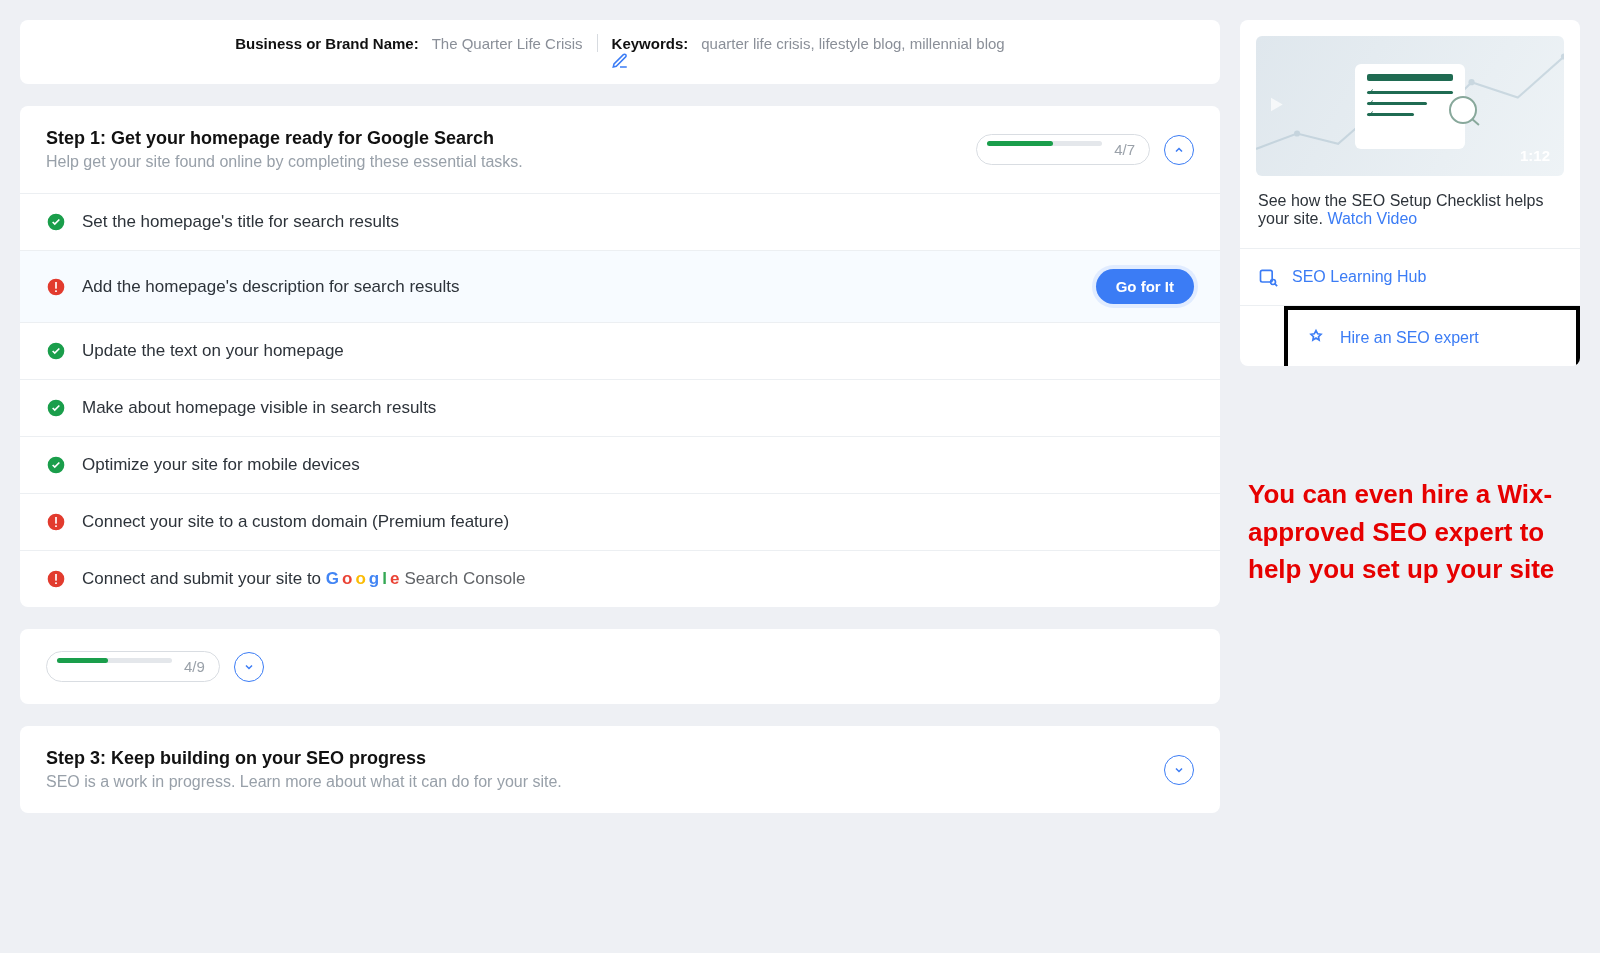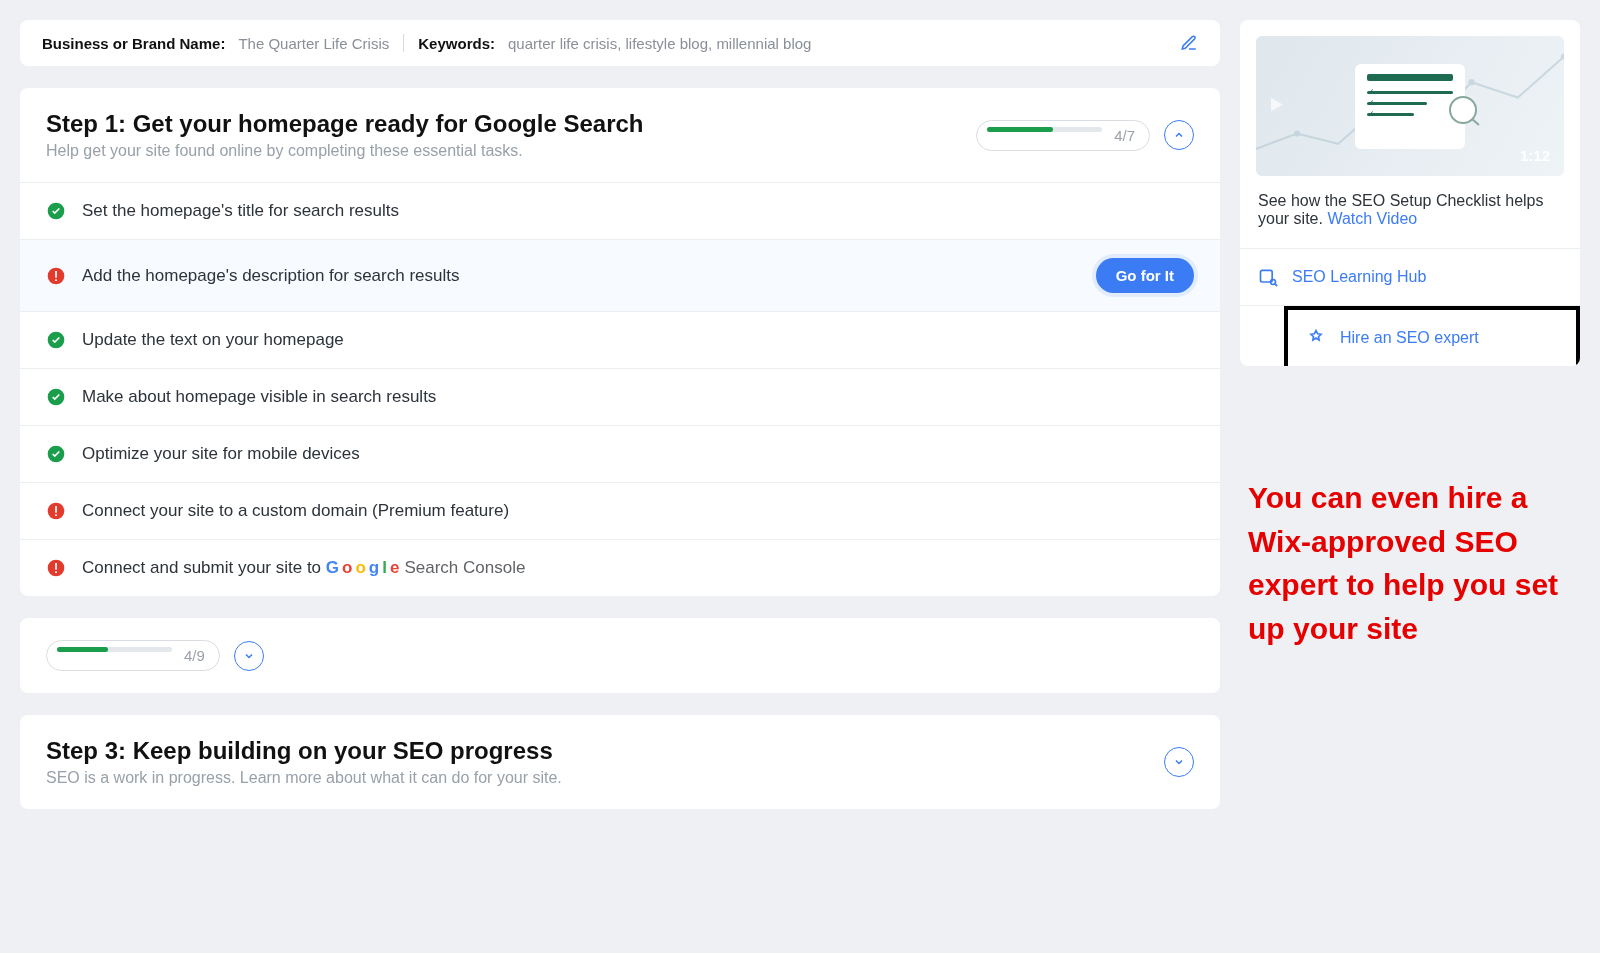--- a/index.html
+++ b/index.html
@@ -19,40 +19,41 @@
   .sidebar { width: 340px; }
 
   
   .header-card {
     background: #fff;
     border-radius: 8px;
     padding: 14px 22px;
     display: flex;
     align-items: center;
     justify-content: space-between;
+    flex-direction: column;
   }
   .header-left { display: flex; align-items: center; font-size: 15px; }
   .hdr-label { font-weight: 700; color: #111; }
   .hdr-value { color: #8a8f98; margin-left: 13px; }
   .hdr-sep { width:1px; height:18px; background:#d7dbe0; margin:0 14px; }
   .edit-icon { color:#3b7cf5; cursor:pointer; display:inline-flex; }
 
   
   .card {
     background:#fff;
     border-radius:8px;
     overflow:hidden;
   }
   .card-header {
     padding: 22px 26px;
     display:flex;
     align-items:center;
     justify-content:space-between;
   }
-  .card-title { font-size:24px; font-weight:800; color:#111; margin-bottom:4px; }
+  .card-title { font-size:18px; font-weight:800; color:#111; margin-bottom:4px; }
   .card-sub   { font-size:16px; color:#98a0a9; }
   .card-right { display:flex; align-items:center; gap:14px; }
 
   .progress-pill {
     border:1px solid #d9dde2;
     border-radius: 999px;
     padding: 6px 14px 6px 10px;
     display:flex;
     gap:12px;
   }
@@ -144,21 +145,21 @@
     position:relative;
   }
   .side-link-row:last-of-type{border-bottom:none;}
   .side-link-row .icon { color:#3b7cf5; width:20px; display:inline-flex; }
   .annot-box { border:4px solid #000;margin-left:44px; }
   .annot-block{
     margin-top:110px;
     padding:0 8px;
     color:#e60000;
     font-family: Arial, sans-serif;
-    font-size:30px;
+    font-size:26px;
     font-weight:700;
     line-height:1.45;
   }
 </style>
 </head>
 <body>
 
 <div class="page">
   <div class="main">
 

